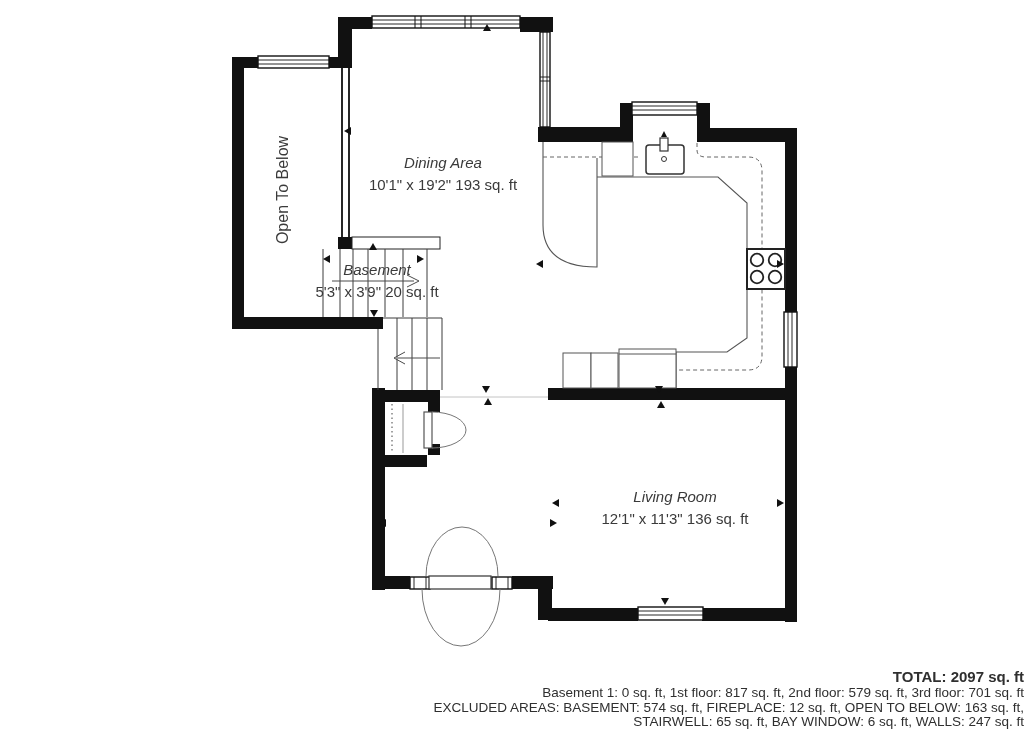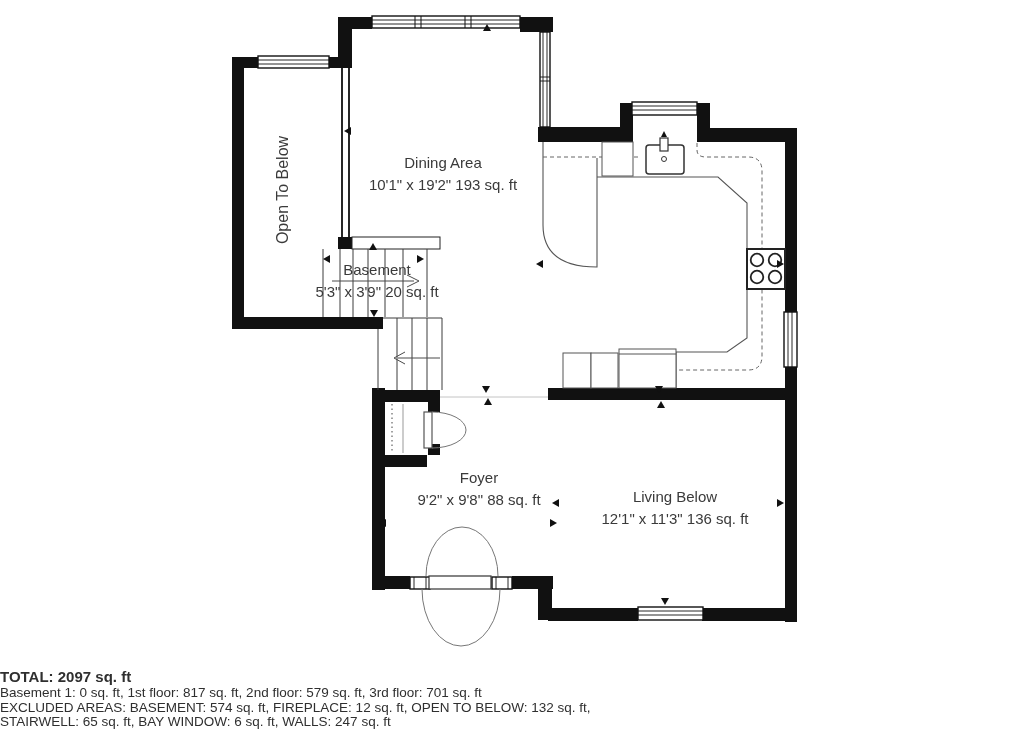--- a/index.html
+++ b/index.html
@@ -5,28 +5,28 @@
   html,body{margin:0;padding:0;background:#ffffff;}
   .stage{
     position:relative;width:1024px;height:738px;background:#ffffff;overflow:hidden;
     font-family:"Liberation Sans", sans-serif;color:#3a3a3a;
   }
   .plan-svg{position:absolute;left:0;top:0;width:1024px;height:738px;}
   .room-label{
     position:absolute;text-align:center;white-space:nowrap;
     transform:translateX(-50%);line-height:22px;font-size:15px;color:#3a3a3a;
   }
-  .room-label .room-name{display:block;}
+  .room-label .room-name{display:block;font-style:italic;}
   .room-label .room-dims{display:block;}
   .otb-label{
     position:absolute;left:283px;top:190px;transform:translate(-50%,-50%) rotate(-90deg);
     font-size:16px;white-space:nowrap;color:#3a3a3a;
   }
   .summary{
-    position:absolute;left:0;top:668px;width:1024px;text-align:left;color:#2f2f2f;
+    position:absolute;left:0;top:668px;width:1024px;text-align:right;color:#2f2f2f;
   }
   .summary .total-line{font-size:15px;font-weight:700;line-height:18px;}
   .summary .sub-line{font-size:13.5px;line-height:14.5px;}
 </style>
 </head>
 <body>
 
 <div class="stage">
 
   <svg class="plan-svg" viewBox="0 0 1024 738" fill="none" stroke="none">
@@ -187,30 +187,26 @@
     <span class="room-name">Dining Area</span>
     <span class="room-dims">10'1" x 19'2" 193 sq. ft</span>
   </div>
 
   <div class="room-label" style="left:377px;top:259px;">
     <span class="room-name">Basement</span>
     <span class="room-dims">5'3" x 3'9" 20 sq. ft</span>
   </div>
 
 
-  <div class="room-label" style="left:479px;top:467px;">
-    <span class="room-name">Foyer</span>
-    <span class="room-dims">9'2" x 9'8" 88 sq. ft</span>
-  </div>
 
   <div class="room-label" style="left:675px;top:486px;">
-    <span class="room-name">Living Below</span>
+    <span class="room-name">Living Room</span>
     <span class="room-dims">12'1" x 11'3" 136 sq. ft</span>
   </div>
 
   <div class="summary">
     <div class="total-line">TOTAL: 2097 sq. ft</div>
     <div class="sub-line">Basement 1: 0 sq. ft, 1st floor: 817 sq. ft, 2nd floor: 579 sq. ft, 3rd floor: 701 sq. ft</div>
-    <div class="sub-line">EXCLUDED AREAS: BASEMENT: 574 sq. ft, FIREPLACE: 12 sq. ft, OPEN TO BELOW: 132 sq. ft,</div>
+    <div class="sub-line">EXCLUDED AREAS: BASEMENT: 574 sq. ft, FIREPLACE: 12 sq. ft, OPEN TO BELOW: 163 sq. ft,</div>
     <div class="sub-line">STAIRWELL: 65 sq. ft, BAY WINDOW: 6 sq. ft, WALLS: 247 sq. ft</div>
   </div>
 
 </div>
 
 </body></html>

